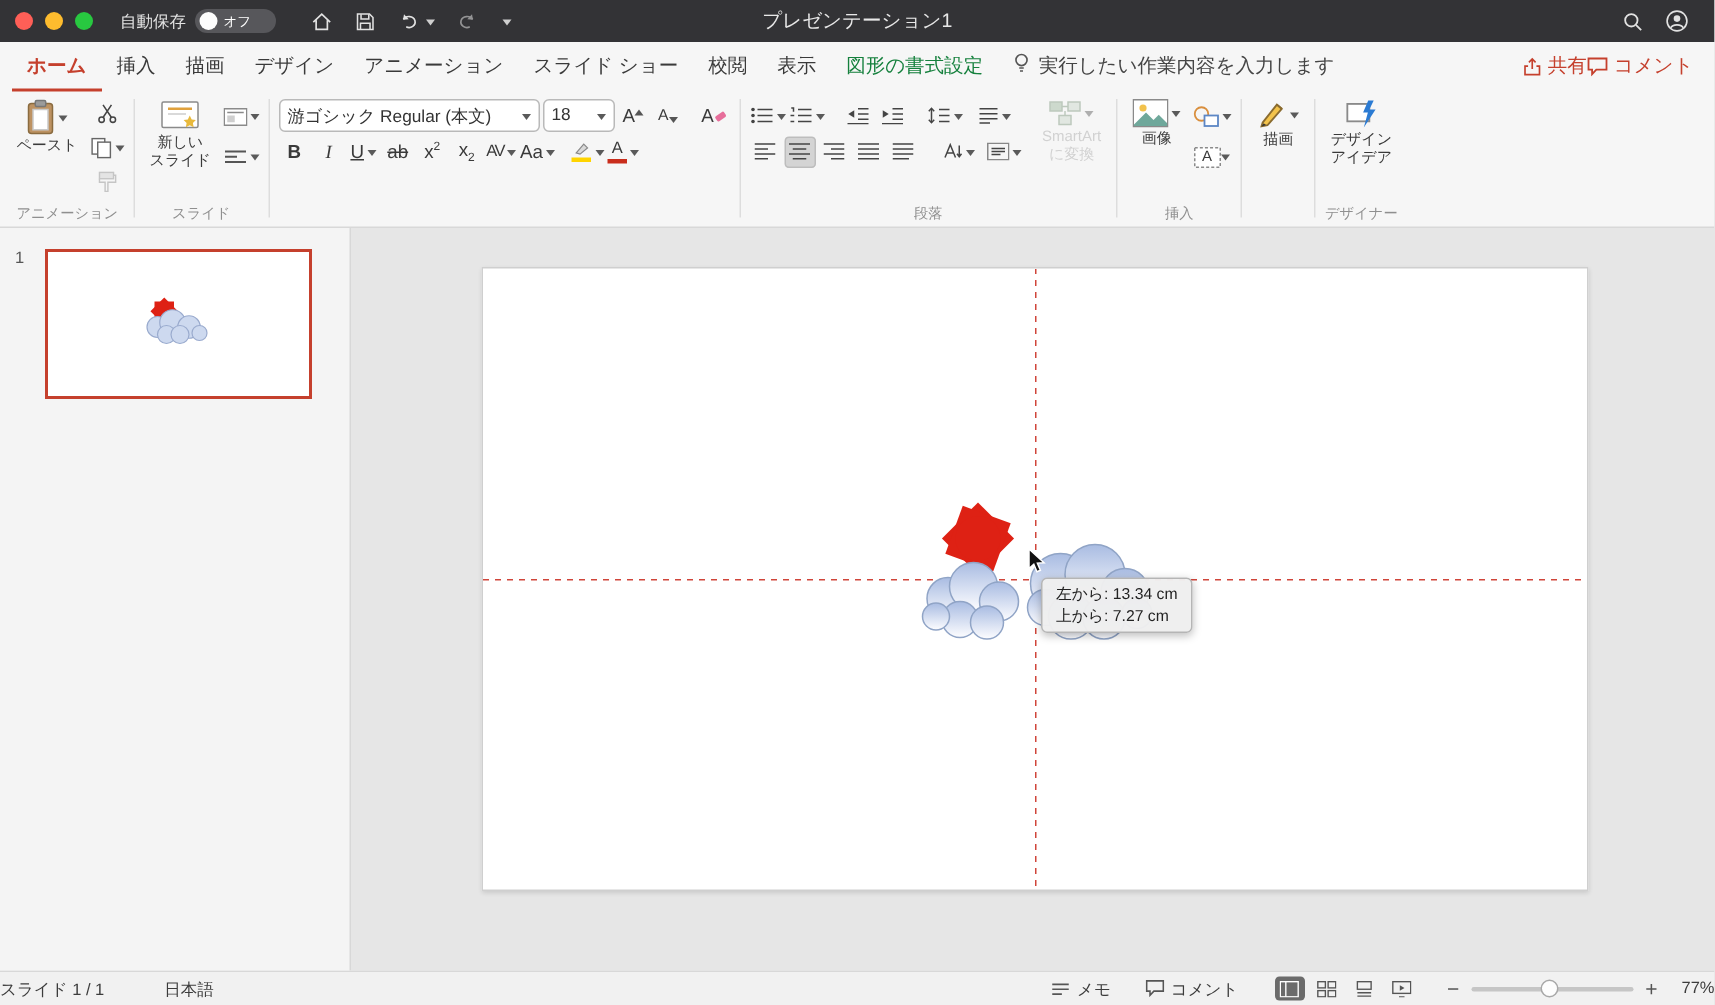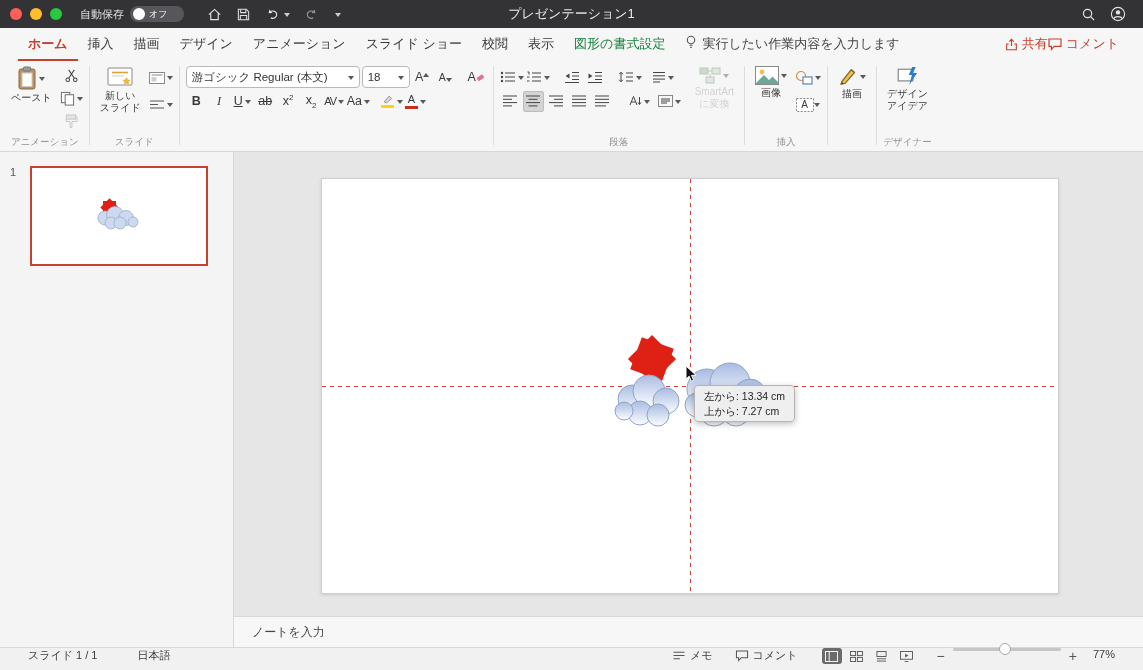--- a/index.html
+++ b/index.html
@@ -15,21 +15,21 @@
   .autosave-label{color:#e3e3e3;font-size:11px;margin-right:6px}
   .autosave-toggle{width:48px;height:16px;background:#57575b;border-radius:9px;display:inline-flex;align-items:center;padding:0 3px;gap:4px;margin-right:16px}
   .autosave-toggle .knob{width:12px;height:12px;background:#fdfdfd;border-radius:50%}
   .autosave-toggle .state{color:#fff;font-size:9px}
   .tb-ic{color:#e2e2e2;margin:0 7px;display:inline-flex;align-items:center;gap:2px}
   .tb-title{position:absolute;left:0;right:0;text-align:center;color:#e8e8e8;font-size:13px;pointer-events:none}
   .tb-right{margin-left:auto;display:flex;align-items:center;z-index:2}
   .chev{display:inline-block;width:0;height:0;border:3px solid transparent;border-top:4px solid #5a5a5a;margin-left:2px;position:relative;top:2px}
   .chev.lite{border-top-color:#cfcfcf}
   
-  .tabbar{height:32px;background:#f6f6f6;display:flex;align-items:center;padding:0 18px;font-size:13px}
+  .tabbar{height:32px;background:#f6f6f6;display:flex;align-items:center;padding:0 8px;font-size:13px}
   .tab{padding:7px 10px 6px;color:#3a3a3a;border-bottom:2px solid transparent;white-space:nowrap}
   .tab.active{color:#c5402d;border-bottom-color:#c5402d;font-weight:bold}
   .tab.contextual{color:#15803d}
   .tellme{display:flex;align-items:flex-start;gap:5px;color:#454545;margin-left:10px;white-space:nowrap}
   .tab-right{margin-left:auto;display:flex;align-items:center;padding-right:6px}
   .redact{display:flex;align-items:center;gap:4px;color:#c5402d;white-space:nowrap}
   
   .ribbon{height:91px;background:#f6f6f6;border-bottom:1px solid #d8d8d8;display:flex;align-items:stretch;padding:0 2px}
   .rgroup{position:relative;padding:5px 5px 15px;display:flex;flex-direction:column}
   .glabel{position:absolute;bottom:2px;left:0;right:0;text-align:center;font-size:9.5px;color:#8f8f8f;white-space:nowrap}
@@ -57,21 +57,21 @@
   .thumb{position:absolute;left:30px;top:14px;width:178px;height:100px;background:#fff;border:2px solid #c5402d;box-sizing:border-box}
   .editor{flex:1;display:flex;flex-direction:column}
   .canvas-area{flex:1;position:relative;background:#e6e6e6}
   .slide{position:absolute;left:87px;top:26px;width:736px;height:414px;background:#fff;border:1px solid #cfcfcf;box-shadow:0 1px 3px rgba(0,0,0,.12)}
   .guide-v{position:absolute;left:368px;top:0;width:1px;height:414px;background:repeating-linear-gradient(to bottom,#d0453a 0 4px,transparent 4px 8px)}
   .guide-h{position:absolute;left:0;top:207px;height:1px;width:736px;background:repeating-linear-gradient(to right,#d0453a 0 4px,transparent 4px 8px)}
   .tooltip{position:absolute;left:372px;top:206px;background:rgba(238,238,238,.97);border:1px solid #b5b5b5;border-radius:4px;box-shadow:0 2px 6px rgba(0,0,0,.25);padding:3px 9px;font-size:10.5px;color:#222;line-height:1.4;white-space:nowrap;z-index:5}
   .cursor{position:absolute;left:363px;top:186px;z-index:6}
   .notes{height:30px;background:#f7f7f7;border-top:1px solid #d8d8d8;display:flex;align-items:center;padding:0 18px;font-size:12px;color:#444}
   
-  .statusbar{height:22px;background:#f1f1f1;border-top:1px solid #d8d8d8;display:flex;align-items:flex-start;padding:0 28px;font-size:11px;color:#3c3c3c}
+  .statusbar{height:22px;background:#f1f1f1;border-top:1px solid #d8d8d8;display:flex;align-items:center;padding:0 0;font-size:11px;color:#3c3c3c}
   .sb-item{display:flex;align-items:center;gap:4px;white-space:nowrap}
   .sb-views{display:flex;align-items:center;gap:5px}
   .vbtn{width:20px;height:16px;border-radius:3px;display:inline-flex;align-items:center;justify-content:center;color:#555}
   .vbtn.sel{background:#6b6b6b;color:#fff}
   .track{width:108px;height:3px;background:#c6c6c6;border-radius:2px;position:relative}
   .thumb-knob{position:absolute;left:46px;top:-5px;width:12px;height:12px;border-radius:50%;background:#fdfdfd;border:1px solid #a8a8a8;box-sizing:border-box}
   .zbtn{font-size:14px;color:#555;padding:0 2px}
 </style>
 </head>
 <body>
@@ -551,23 +551,20 @@
         <div class="tooltip">
           <div>左から: 13.34 cm</div>
           <div>上から: 7.27 cm</div>
         </div>
 
         <svg class="cursor" width="14" height="18" viewBox="0 0 14 18">
           <path d="M1 1 L1 14 L4.2 11.2 L6.3 16.2 L8.6 15.2 L6.6 10.4 L11 10.2 Z" fill="#111" stroke="#fff" stroke-width="1"></path>
         </svg>
       </div>
     </div>
-    <div class="notes">
-      <span>ノートを入力</span>
-    </div>
   </div>
 </div>
 
 <div class="statusbar">
   <span class="sb-item">スライド 1 / 1</span>
   <span class="sb-item" style="margin-left:40px">日本語</span>
 
   <span class="sb-item" style="margin-left:auto">
     <svg width="14" height="11" viewBox="0 0 14 12">
         <path d="M1 2.5 H13 M1 6 H13 M1 9.5 H8" stroke="#555" stroke-width="1.2"></path>

